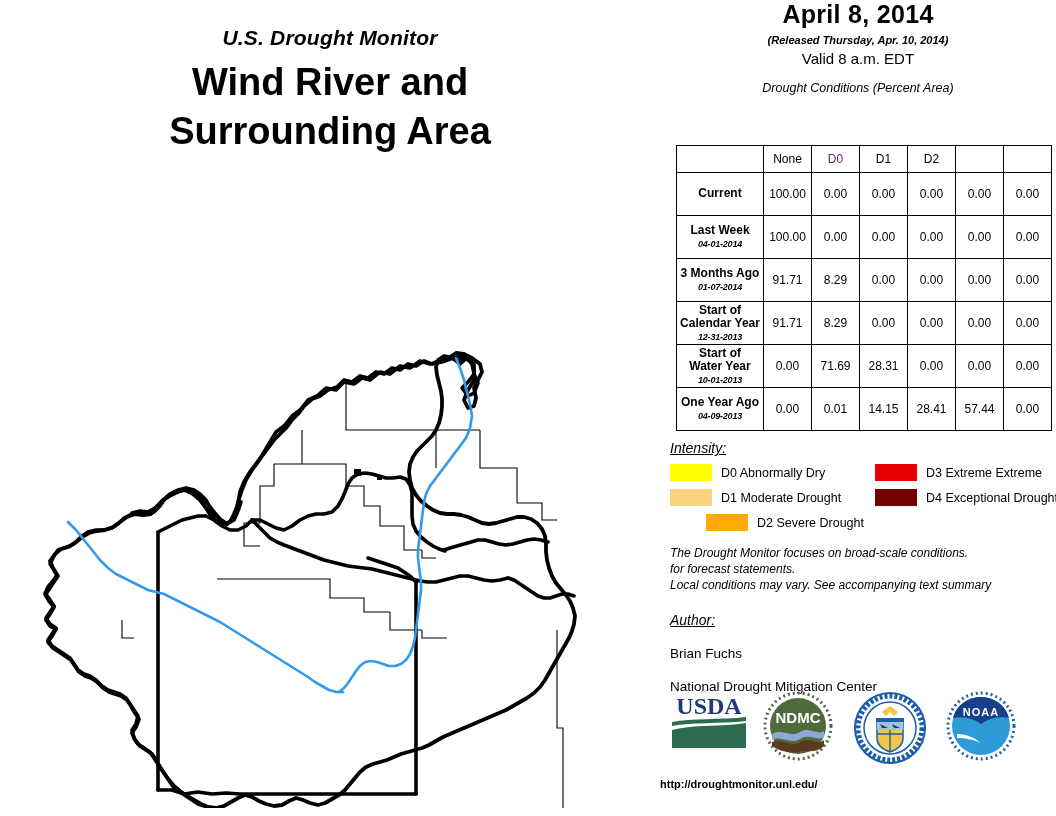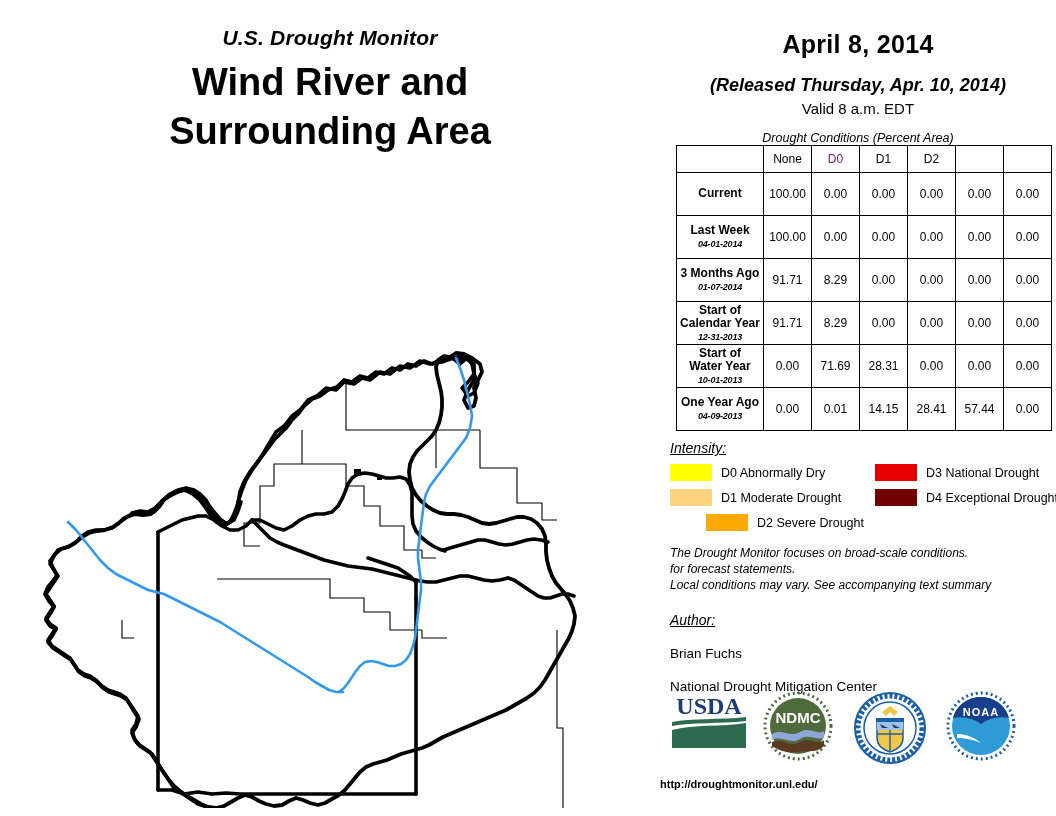--- a/index.html
+++ b/index.html
@@ -11,23 +11,23 @@
   #dm-kicker{font-size:21px;font-style:italic;font-weight:bold;letter-spacing:.2px;}
   #region-title{font-size:38px;font-weight:bold;line-height:1.28;margin-top:8px;}
 
   
   #map-wrap{position:absolute;left:12px;top:168px;width:650px;height:640px;}
   #map-svg{display:block;width:650px;height:640px;}
 
   
   #right-panel{position:absolute;left:660px;top:0;width:396px;height:816px;}
 
-  #date-block{text-align:center;padding-top:30px;}
+  #date-block{text-align:center;}
   #valid-date{font-size:25px;font-weight:bold;letter-spacing:.3px;}
-  #released{font-size:18px;font-style:italic;font-weight:bold;margin-top:16px;text-align:center;}
+  #released{font-size:11px;font-style:italic;font-weight:bold;margin-top:5px;text-align:center;}
   #valid-time{font-size:15px;margin-top:4px;}
 
   #table-caption{font-size:12.5px;font-style:italic;text-align:center;margin-top:14px;}
 
   
   #pct-table{position:absolute;left:16px;top:145px;border-collapse:collapse;
              table-layout:fixed;width:376px;}
   #pct-table td,#pct-table th{border:1px solid #000;padding:0;text-align:center;
              vertical-align:middle;font-size:12px;background:#fff;}
   #pct-table col.lbl{width:87px;}
@@ -355,21 +355,21 @@
         <div class="lg-item col1 r1">
           <span class="lg-swatch" style="background: rgb(252, 211, 127);"></span>
           <span class="lg-label">D1 Moderate Drought</span>
         </div>
         <div class="lg-item col1 r2">
           <span class="lg-swatch" style="background: rgb(255, 170, 0);"></span>
           <span class="lg-label">D2 Severe Drought</span>
         </div>
         <div class="lg-item col2 r0">
           <span class="lg-swatch" style="background: rgb(230, 0, 0);"></span>
-          <span class="lg-label">D3 National Drought</span>
+          <span class="lg-label">D3 Extreme Extreme</span>
         </div>
         <div class="lg-item col2 r1">
           <span class="lg-swatch" style="background: rgb(115, 0, 0);"></span>
           <span class="lg-label">D4 Exceptional Drought</span>
         </div>
       </div>
   </div>
 
   <div id="disclaimer">
     <div>The Drought Monitor focuses on broad-scale conditions.</div>

